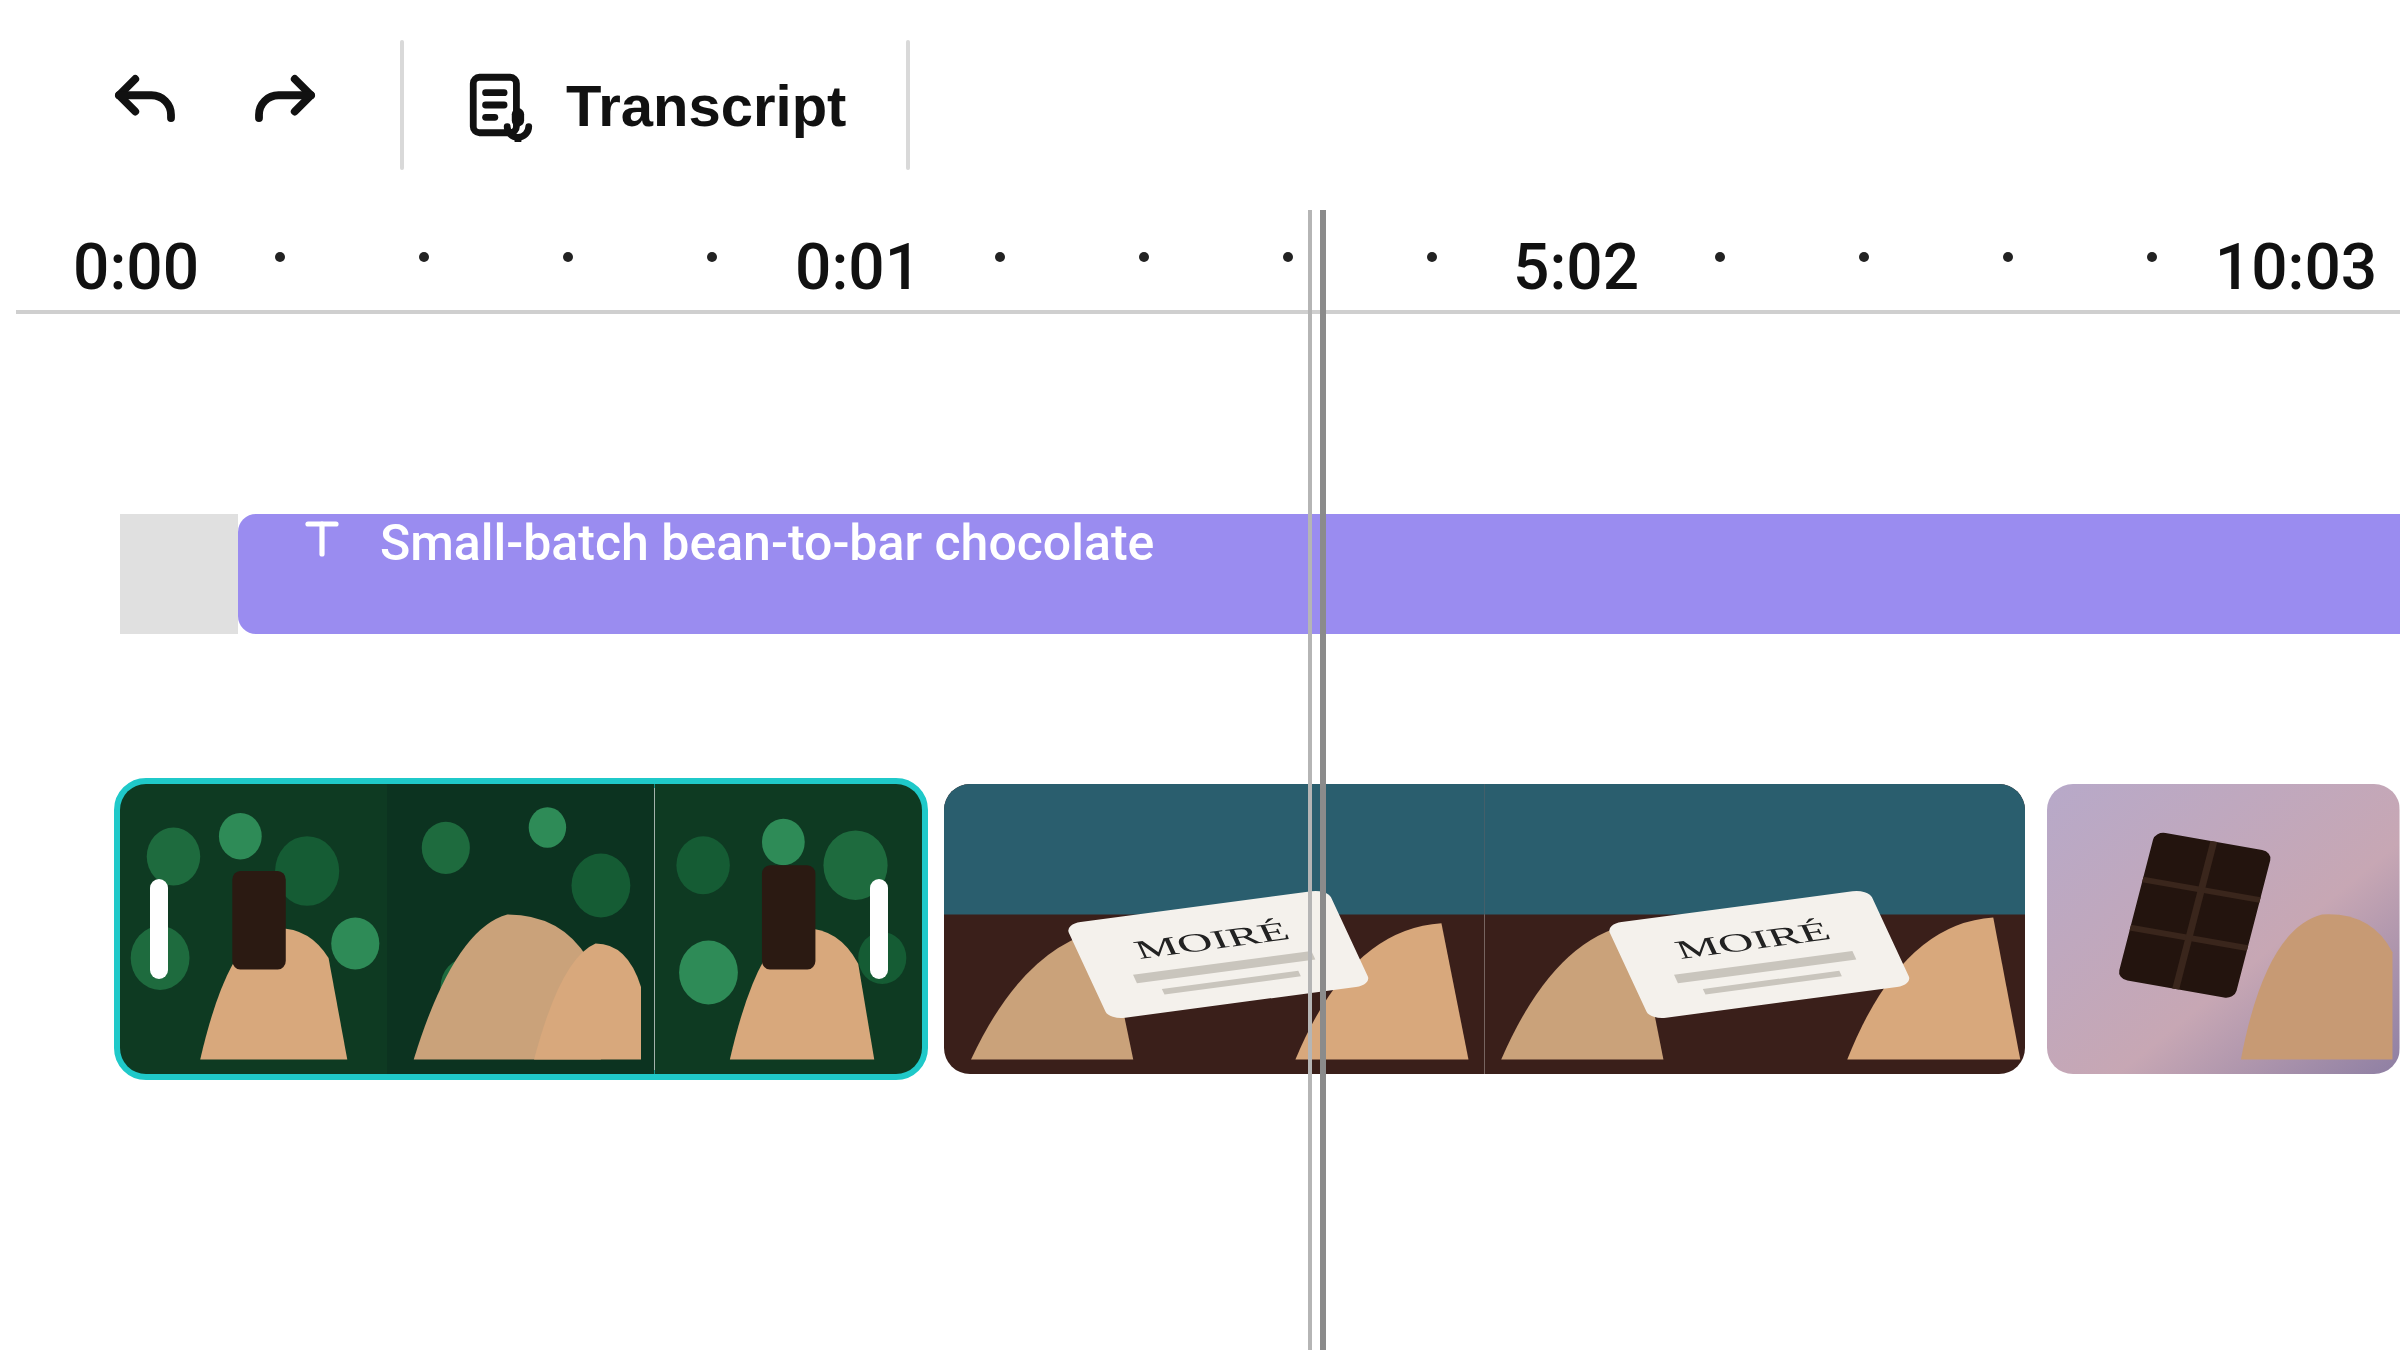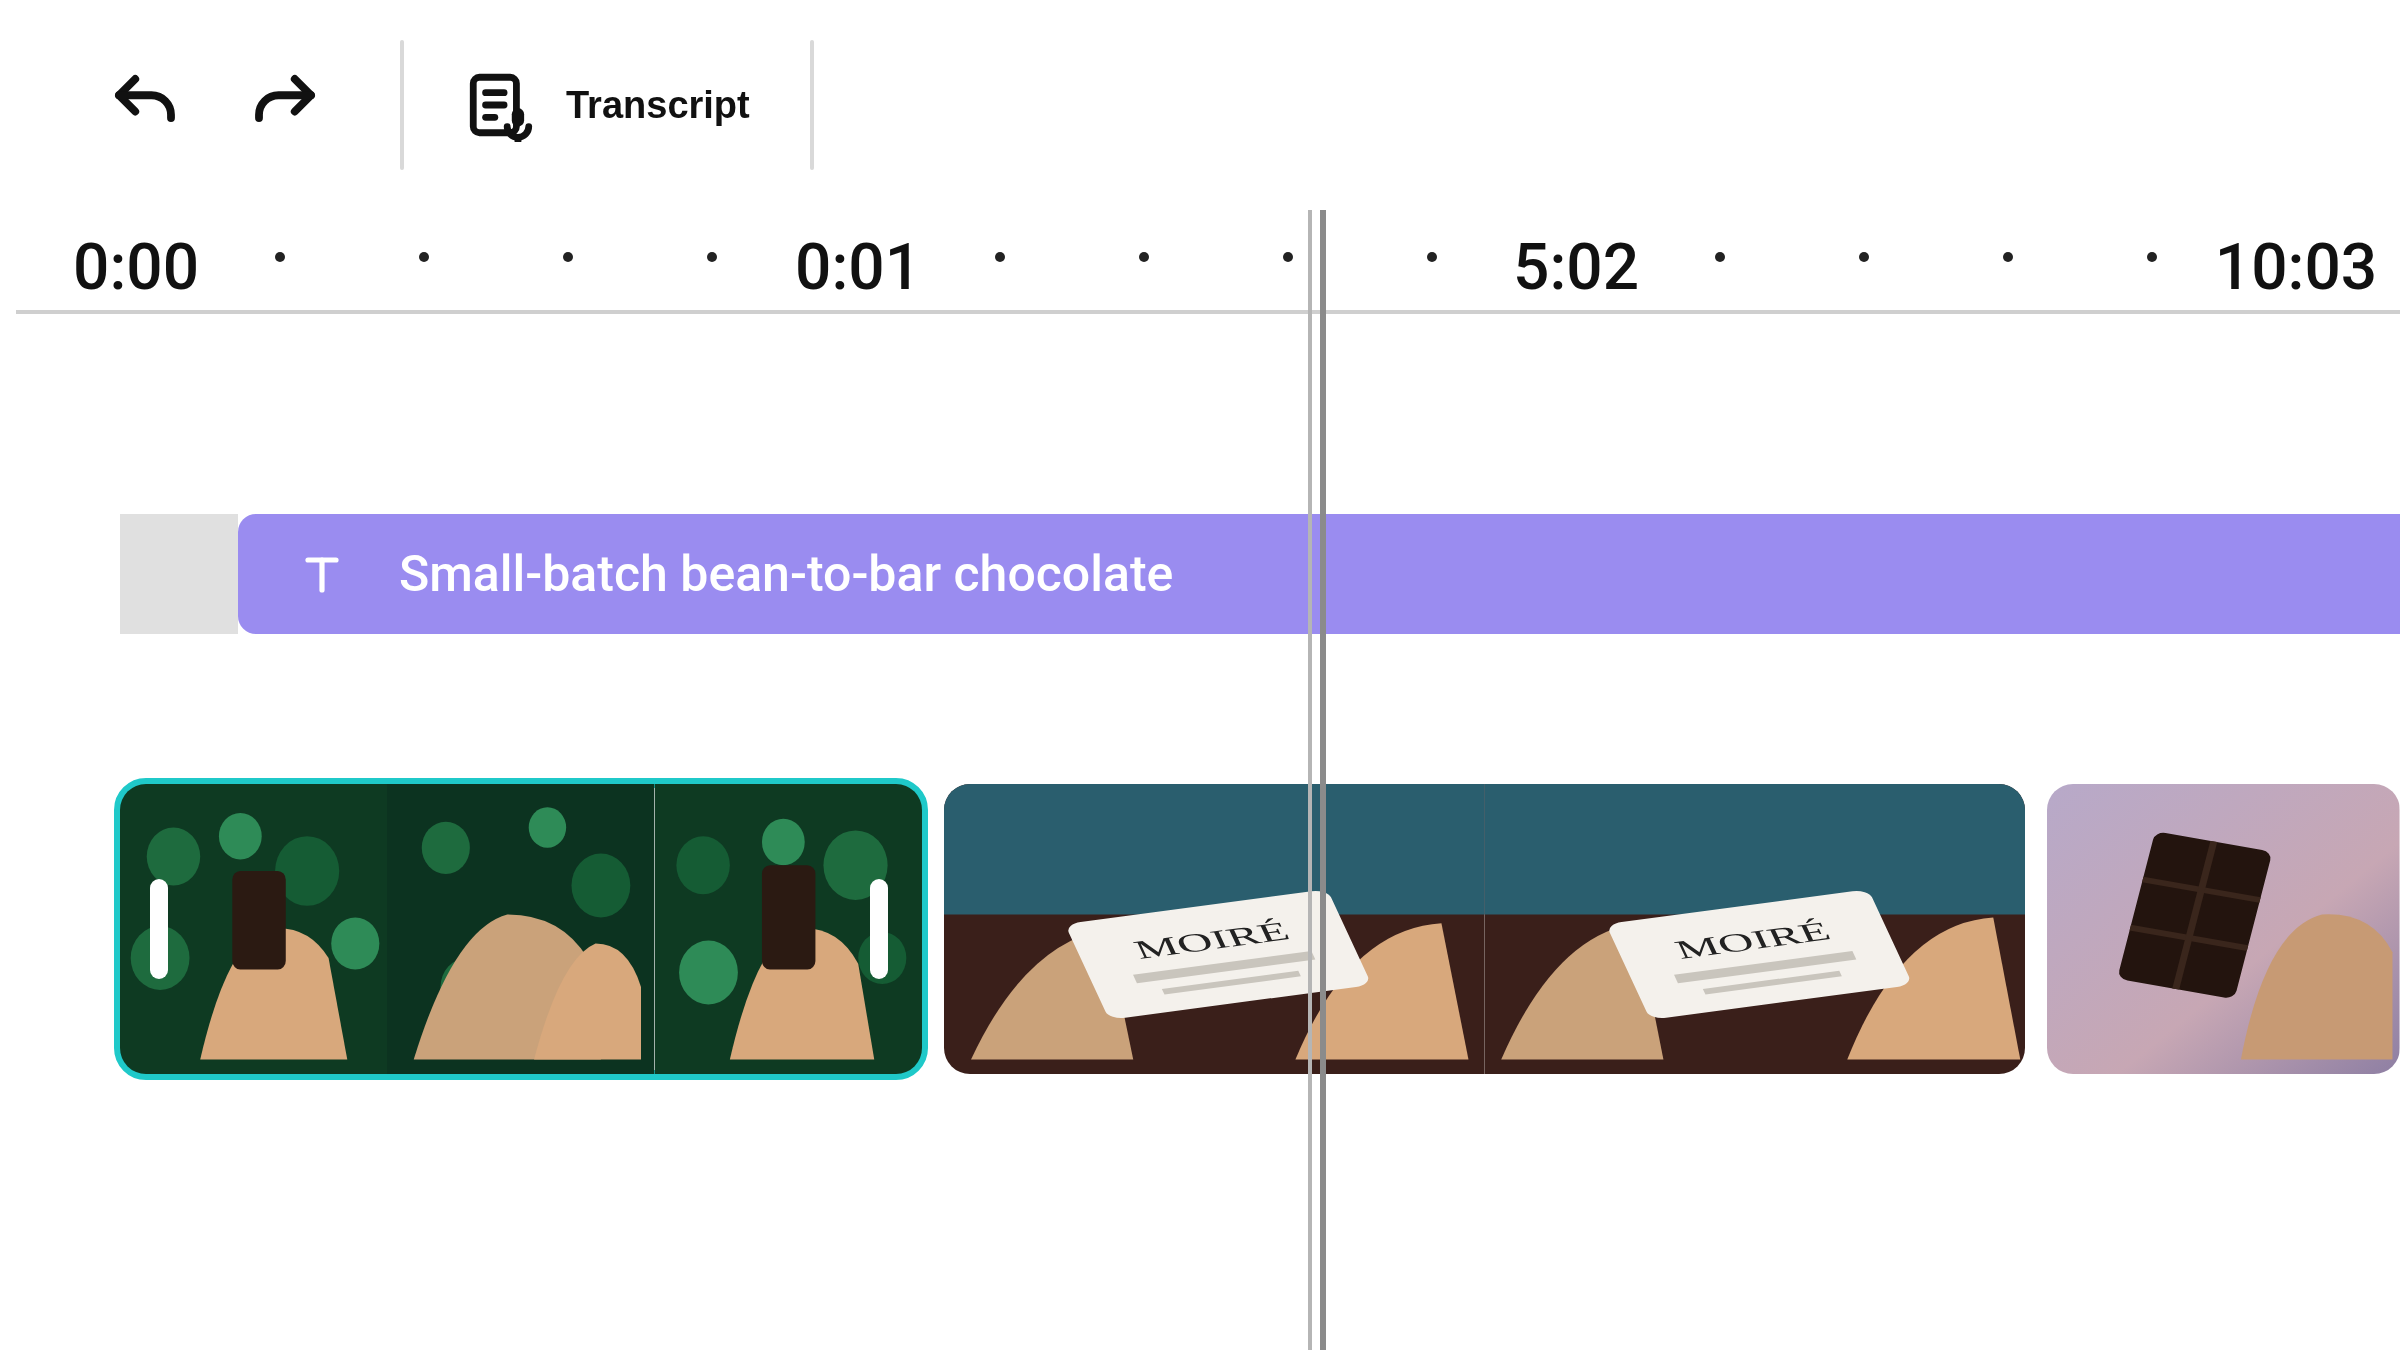--- a/index.html
+++ b/index.html
@@ -30,21 +30,21 @@
     width: 4px;
     height: 130px;
     background: #d9d9d9;
     margin: 0 60px;
     border-radius: 2px;
   }
   .labeled-btn {
     display: flex;
     align-items: center;
     gap: 28px;
-    font-size: 38px;
+    font-size: 58px;
     font-weight: 700;
     color: #111;
   }
 
   
   .ruler {
     position: relative;
     height: 104px;
     border-bottom: 4px solid #cfcfcf;
     margin-left: 16px;
@@ -107,23 +107,23 @@
   }
   .caption-lead {
     width: 118px;
     background: #e0e0e0;
   }
   .caption-clip {
     flex: 1;
     background: #9a8cf0;
     border-radius: 18px 0 0 18px;
     display: flex;
-    align-items: center;
+    align-items: flex-start;
     padding-left: 60px;
-    gap: 53px;
+    gap: 34px;
     color: #ffffff;
     font-size: 50px;
     font-weight: 500;
   }
   .caption-clip svg { flex-shrink: 0; }
 
   
   .video-track {
     position: absolute;
     top: 470px;

